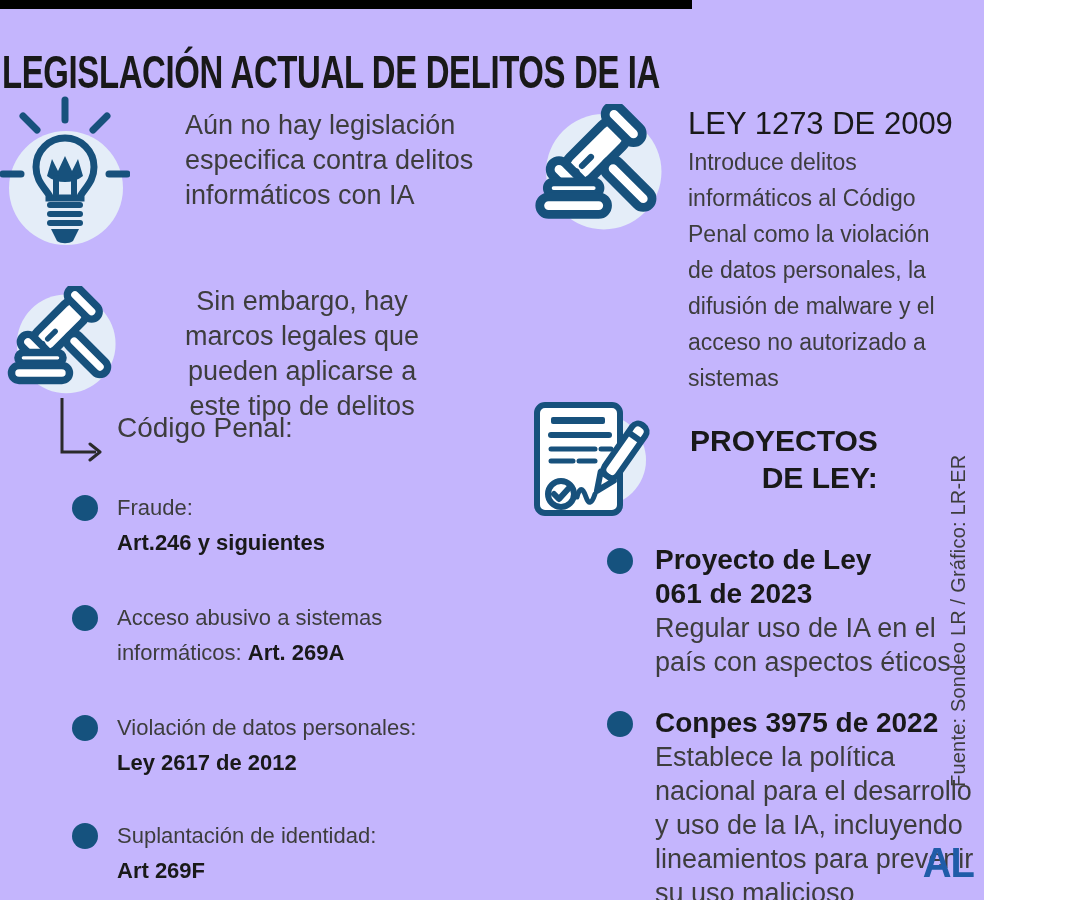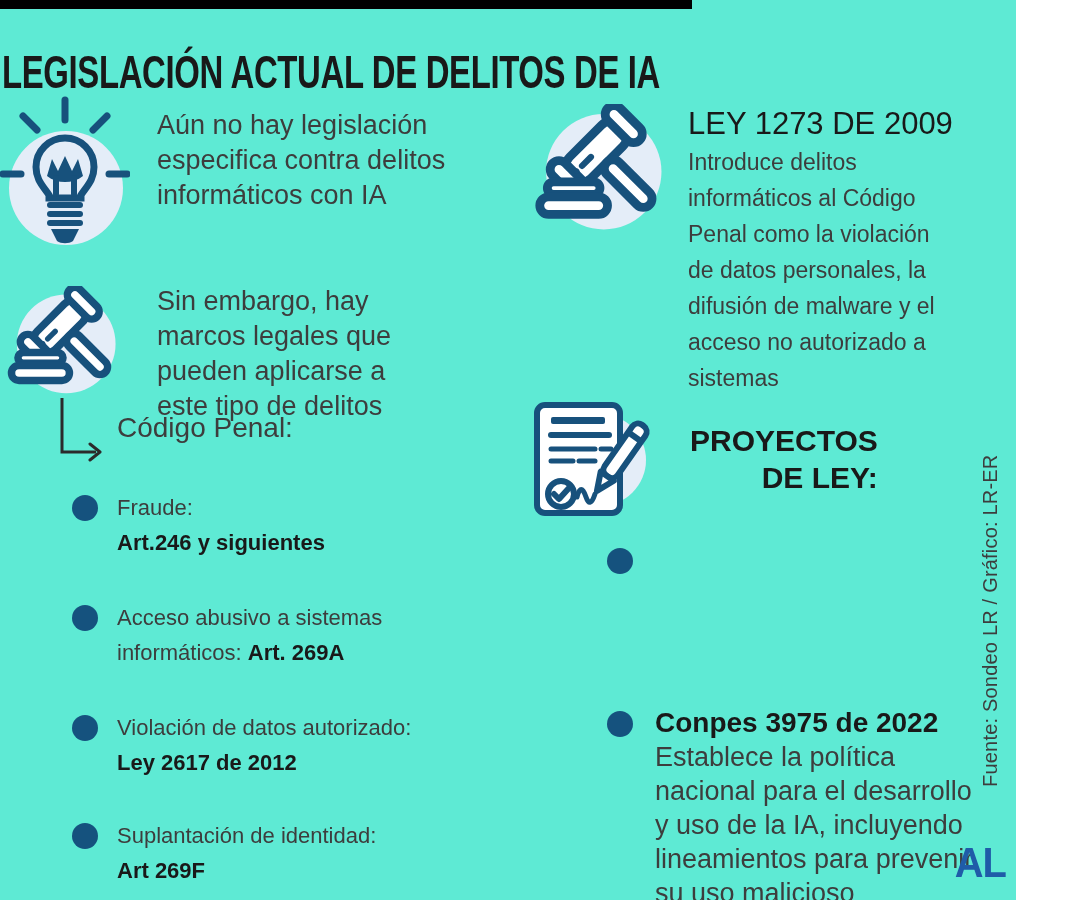--- a/index.html
+++ b/index.html
@@ -6,33 +6,32 @@
     --navy:#17517c;
     --light:#e4edf8;
     --dot:#15527e;
     --brand:#1f5ca8;
     --ink:#191919;
     --body:#3d3d3d;
     --bar:#000000;
   }
   html,body{margin:0;padding:0;background:#ffffff;}
   .stage{
-    position:relative;width:984px;height:900px;overflow:hidden;background:#5eead4;
+    position:relative;width:984px;height:900px;overflow:hidden;background:#c4b5fd;
     font-family:"Liberation Sans","DejaVu Sans",sans-serif;
-    padding-left:32px;
   }
   .topbar{position:absolute;left:0;top:0;width:692px;height:9px;background:var(--bar);}
   .title{
     position:absolute;left:2px;top:16px;white-space:nowrap;
     font-size:47px;font-weight:700;color:var(--ink);letter-spacing:-0.5px;
     transform:scaleX(0.70);transform-origin:0 0;line-height:50px;
   }
-  .tblock{position:absolute;white-space:pre-line;color:var(--body);font-size:27px;line-height:35px;}
+  .tblock{position:absolute;white-space:pre-line;color:var(--body);font-size:27px;line-height:35px;margin-left:28px;}
   .intro1{left:157px;top:108px;}
-  .intro2{left:157px;top:284px;}
+  .intro2{left:157px;top:284px;text-align:center;}
   .codigo{position:absolute;left:117px;top:412px;font-size:28px;color:var(--body);}
   .ic{position:absolute;}
   .ic-bulb{left:0;top:95px;}
   .ic-gavel-l{left:4px;top:286px;}
   .ic-gavel-r{left:531px;top:104px;}
   .ic-doc{left:533px;top:398px;}
   .ic-arrow{left:48px;top:398px;}
   .dot{
     display:block;position:absolute;left:0;top:5px;width:26px;height:26px;border-radius:50%;
     background:var(--dot);
@@ -130,21 +129,21 @@
     <div class="btxt"><span>Fraude:
 </span><span class="bold">Art.246 y siguientes</span></div>
   </div>
   <div class="lbullet" style="top:600px">
     <span class="dot"></span>
     <div class="btxt"><span>Acceso abusivo a sistemas
 informáticos: </span><span class="bold">Art. 269A</span></div>
   </div>
   <div class="lbullet" style="top:710px">
     <span class="dot"></span>
-    <div class="btxt"><span>Violación de datos autorizado:
+    <div class="btxt"><span>Violación de datos personales:
 </span><span class="bold">Ley 2617 de 2012</span></div>
   </div>
   <div class="lbullet" style="top:818px">
     <span class="dot"></span>
     <div class="btxt"><span>Suplantación de identidad:
 </span><span class="bold">Art 269F</span></div>
   </div>
 
   <svg class="ic ic-gavel-r" width="138" height="138" viewBox="0 0 110 110">
     <circle cx="58" cy="54" r="46" fill="var(--light)"></circle>
@@ -192,20 +191,26 @@
       <line x1="72" y1="32" x2="88" y2="32"></line>
       <path d="M72,80 L80,98 L88,80 Z"></path>
     </g>
   </svg>
 
   <div class="projects">PROYECTOS
 DE LEY:</div>
 
   <div class="rbullet" style="top:543px">
     <span class="dot"></span>
+    <div class="btxt">
+      <div class="rtitle">Proyecto de Ley
+061 de 2023</div>
+      <div class="rbody">Regular uso de IA en el
+país con aspectos éticos</div>
+    </div>
   </div>
   <div class="rbullet" style="top:706px">
     <span class="dot"></span>
     <div class="btxt">
       <div class="rtitle">Conpes 3975 de 2022</div>
       <div class="rbody">Establece la política
 nacional para el desarrollo
 y uso de la IA, incluyendo
 lineamientos para prevenir
 su uso malicioso</div>

